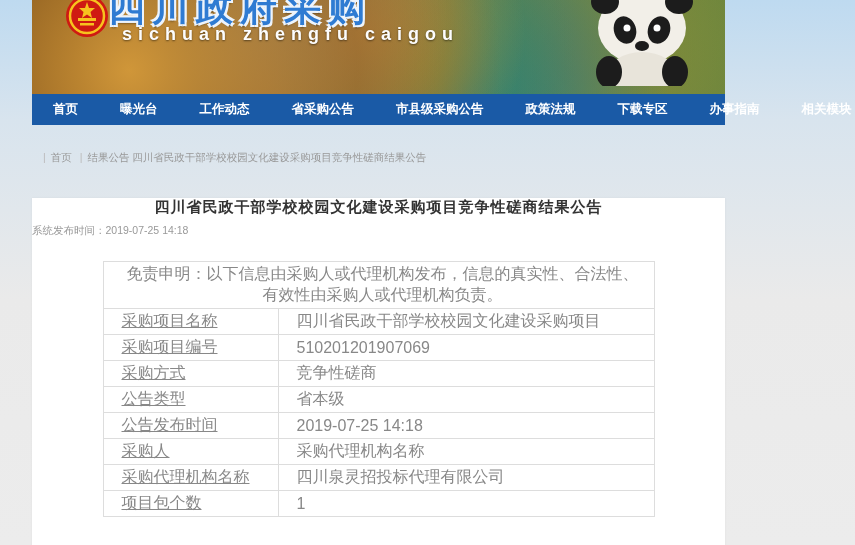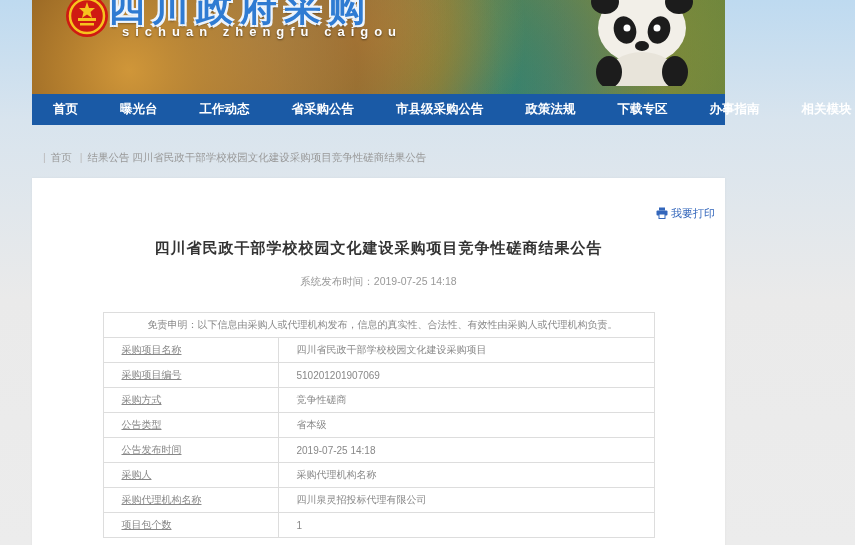--- a/index.html
+++ b/index.html
@@ -25,21 +25,21 @@
   }
   .emblem { position: absolute; left: 33px; top: -8px; }
   .banner-title {
     position: absolute; left: 76px; top: -17px;
     font-size: 37px; font-weight: bold; letter-spacing: 7px; color: #2f7bd2;
     text-shadow: -2px -2px 0 #eef4fb, 2px -2px 0 #eef4fb, -2px 2px 0 #eef4fb, 2px 2px 0 #eef4fb, 0 3px 2px rgba(0,0,0,.35);
     white-space: nowrap;
   }
   .banner-subtitle {
     position: absolute; left: 90px; top: 24px;
-    font-size: 13px; font-weight: bold; letter-spacing: 6px; color: #fdfdfd;
+    font-size: 18px; font-weight: bold; letter-spacing: 6px; color: #fdfdfd;
     text-shadow: 0 1px 2px rgba(0,0,0,.5); white-space: nowrap;
   }
   .panda { position: absolute; right: 28px; top: -6px; }
 
   
   .nav {
     display: flex; align-items: center; height: 31px;
     background: #1a5aa6; color: #fff;
   }
   .nav-item {
@@ -57,25 +57,25 @@
   .content { background: #fff; height: 430px; box-shadow: 0 0 2px rgba(0,0,0,.06); }
   .print-row { text-align: right; padding: 27px 10px 0 0; height: 41px; }
   .print-link {
     display: inline-flex; align-items: center; gap: 3px;
     font-size: 11px; color: #3366bb; text-decoration: none; cursor: pointer;
   }
   .article-title {
     text-align: center; font-size: 15px; font-weight: bold; color: #333;
     margin-top: 20px; letter-spacing: 1px;
   }
-  .publish-time { text-align: center; font-size: 10.5px; color: #999; margin-top: 17px; }
+  .publish-time { font-size: 10.5px; color: #999; margin-top: 7px; }
 
   table.info { width: 552px; margin: 23px auto 0; border-collapse: collapse; }
   table.info td {
-    border: 1px solid #ddd; height: 25px; font-size: 10px; color: #888;
+    border: 1px solid #ddd; height: 25px; font-size: 16px; color: #888;
     padding: 2px 10px 2px 18px; background: #fff;
   }
   td.disclaimer-cell { text-align: center; color: #777; padding-left: 10px; }
   td.label { width: 175px; text-decoration: underline; }
 </style>
 </head>
 <body>
 
 <div class="page">
 
@@ -113,30 +113,20 @@
       <a class="nav-item">政策法规</a>
       <a class="nav-item">下载专区</a>
       <a class="nav-item">办事指南</a>
       <a class="nav-item">相关模块</a>
     </nav>
 
   <div class="breadcrumb"><span class="sep">|</span><span class="crumb">首页 </span><span class="sep">|</span><span class="crumb">结果公告 </span>  <span class="crumb current">四川省民政干部学校校园文化建设采购项目竞争性磋商结果公告</span></div>
 
   <div class="content">
 
-    <div class="print-row">
-      <a class="print-link">
-        <svg width="12" height="12" viewBox="0 0 12 12">
-          <rect x="3" y="0.5" width="6" height="3" fill="#3366bb"></rect>
-          <rect x="0.5" y="3.5" width="11" height="5" rx="1" fill="#3366bb"></rect>
-          <rect x="3" y="7" width="6" height="4.5" fill="#fff" stroke="#3366bb" stroke-width="1"></rect>
-        </svg>
-        <span>我要打印</span>
-      </a>
-    </div>
 
     <h1 class="article-title">四川省民政干部学校校园文化建设采购项目竞争性磋商结果公告</h1>
 
     <div class="publish-time">系统发布时间：2019-07-25 14:18</div>
 
     <table class="info">
       <tbody>
         <tr>
           <td class="disclaimer-cell" colspan="2">免责申明：以下信息由采购人或代理机构发布，信息的真实性、合法性、有效性由采购人或代理机构负责。</td>
         </tr>

